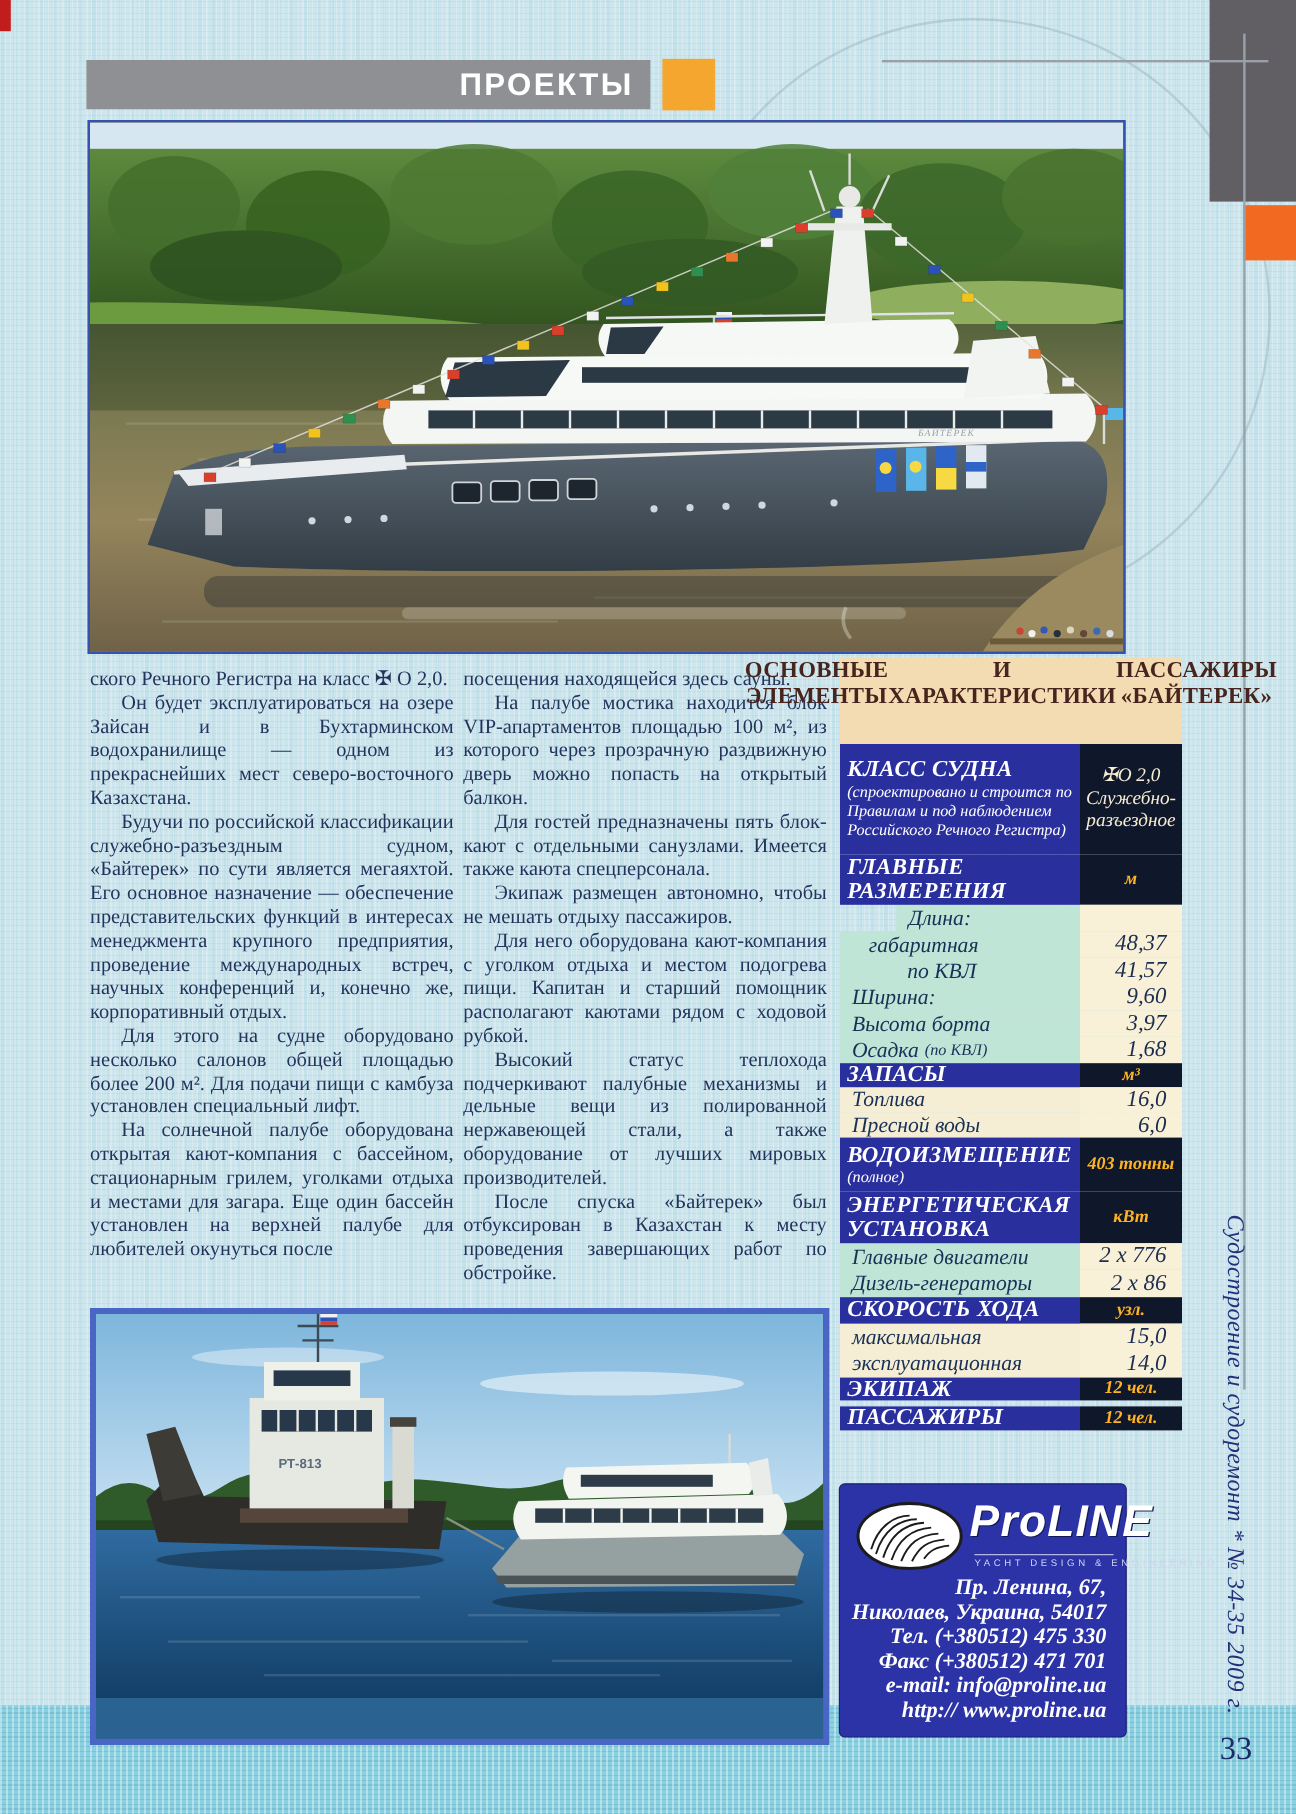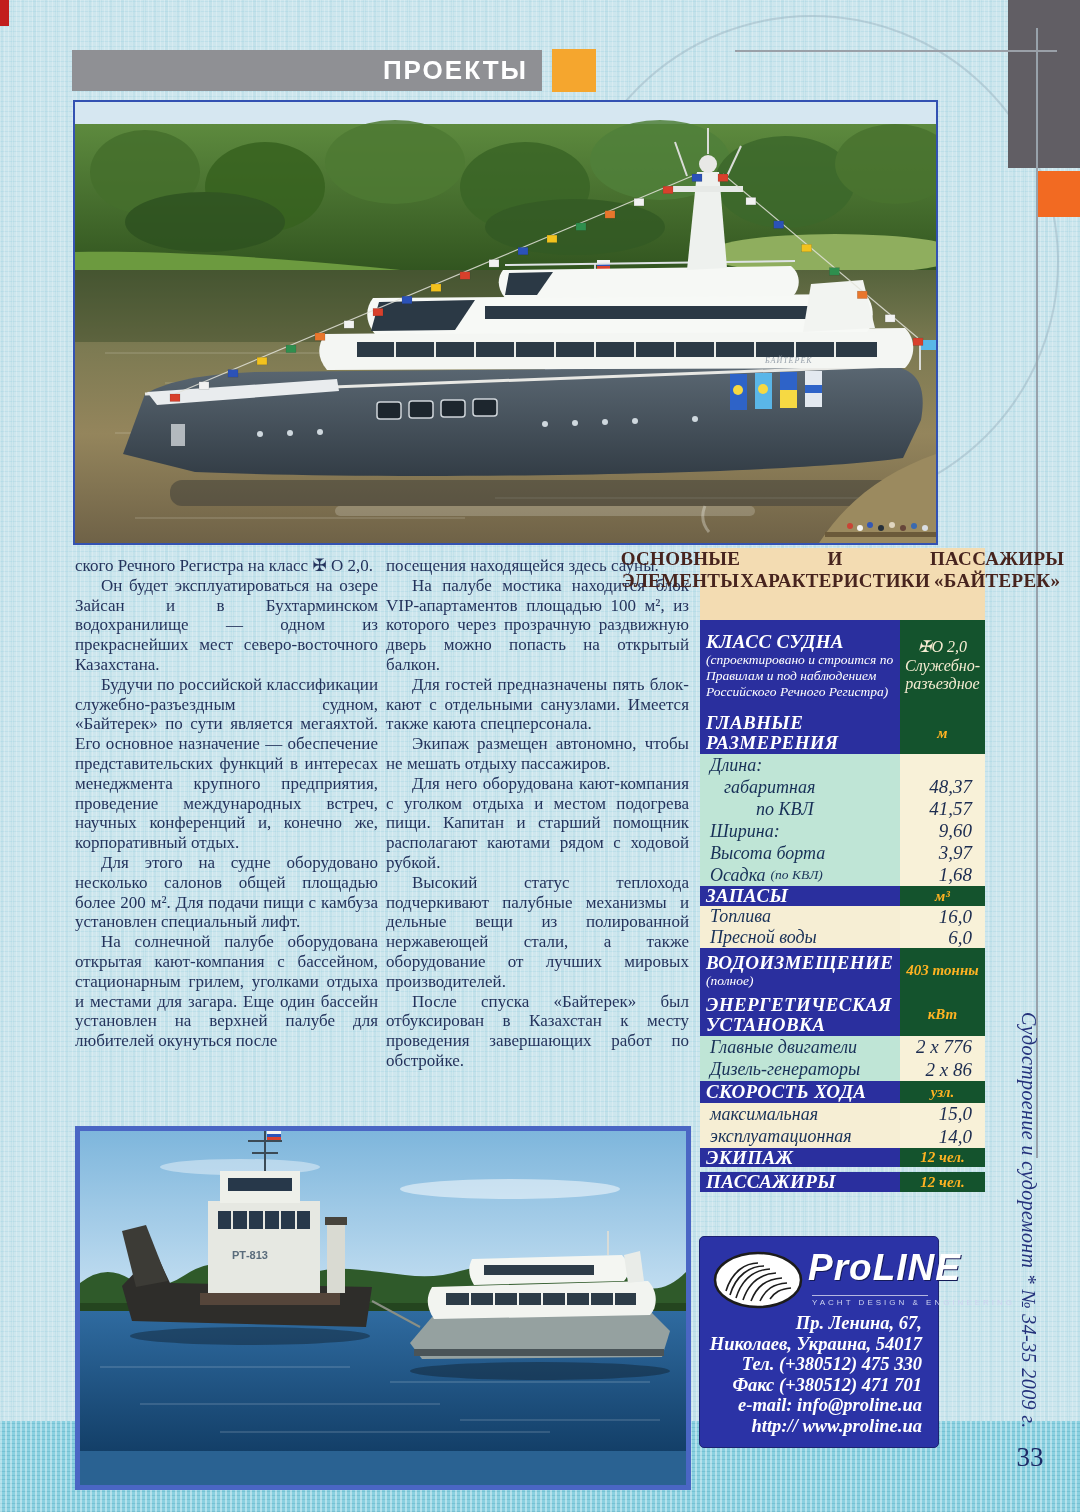--- a/index.html
+++ b/index.html
@@ -26,21 +26,21 @@
 
   
   .section-bar{left:72px;top:50px;width:470px;height:41px;background:#8f9094;
      display:flex;align-items:center;justify-content:flex-end;padding-right:14px;box-sizing:border-box;
      font-family:"Liberation Sans",sans-serif;font-weight:bold;font-size:26px;color:#fff;letter-spacing:2px;}
   .orange-square{left:552px;top:49px;width:44px;height:43px;background:#f5a62e;}
 
   
   .photo-main{left:73px;top:100px;width:865px;height:445px;border:2px solid #3352b2;
      box-sizing:border-box;background:#8c8058;}
-  .photo-bottom{left:75px;top:1126px;width:616px;height:364px;border:5px solid #4a66c4;
+  .photo-bottom{left:75px;top:1090px;width:616px;height:364px;border:5px solid #4a66c4;
      box-sizing:border-box;background:#2a6292;}
   .photo-main svg,.photo-bottom svg{display:block;}
 
   
   .col{top:556px;width:303px;color:#24335c;font-size:17px;line-height:19.8px;text-align:justify;}
   .col p{margin:0;text-indent:26px;}
   .col p.ni{text-indent:0;}
   #col1{left:75px;} #col2{left:386px;}
 
   
@@ -48,21 +48,21 @@
   .sp-title{background:#f3dcb2;height:72px;display:flex;flex-direction:row;justify-content:center;
      text-align:center;color:#47241e;font-weight:bold;font-size:19px;line-height:22px;letter-spacing:.3px;}
   .sp-row{display:flex;}
   .sp-label{flex:1;min-width:0;}
   .sp-section .sp-label{background:#2a2f9e;color:#fff;font-style:italic;padding:1px 6px;box-sizing:border-box;
      display:flex;flex-direction:column;justify-content:center;}
   .sp-h{font-size:19px;font-weight:bold;line-height:20px;letter-spacing:.4px;white-space:nowrap;}
   .sp-sub{font-size:13.5px;line-height:16px;white-space:nowrap;}
   .sp-value{width:85px;flex:none;display:flex;flex-direction:column;justify-content:center;
      align-items:center;text-align:center;box-sizing:border-box;}
-  .sp-section .sp-value{background:#14532d;}
+  .sp-section .sp-value{background:#0f172a;}
   .sp-unit{color:#ffb322;font-style:italic;font-weight:bold;font-size:15px;line-height:17px;white-space:nowrap;}
   .sp-vcream{color:#f6ecd2;font-style:italic;font-size:16px;line-height:18.5px;white-space:nowrap;}
   .sp-data{background:#bfe5d6;color:#173057;font-style:italic;}
   .sp-data.alt{background:#f6eed4;}
   .sp-data .sp-label{font-size:18px;display:flex;flex-direction:row;align-items:center;padding-left:10px;white-space:nowrap;}
   .sp-data .sp-label.ind{padding-left:24px;}
   .sp-small{font-size:13.5px;margin-left:5px;}
   .sp-data .sp-value{background:#f8f1d8;color:#1c2c50;font-size:19px;flex-direction:row;
      justify-content:flex-end;padding-right:13px;}
   .sp-gap{background:transparent;}
@@ -329,21 +329,21 @@
         </div>
         <div class="sp-row sp-section" style="height: 42px;">
           <div class="sp-label">
             <div class="sp-h">ГЛАВНЫЕ</div>
             <div class="sp-h">РАЗМЕРЕНИЯ</div>
           </div>
           <div class="sp-value">
             <div class="sp-unit">м</div>
           </div>
         </div>
-        <div class="sp-row sp-data" style="height: 22px;">
+        <div class="sp-row sp-data" style="height: 22px; margin-left: 47px;">
           <div class="sp-label">
             <span>Длина:</span>
           </div>
           <div class="sp-value"></div>
         </div>
         <div class="sp-row sp-data" style="height: 22px;">
           <div class="sp-label ind">
             <span>габаритная</span>
           </div>
           <div class="sp-value">48,37</div>

